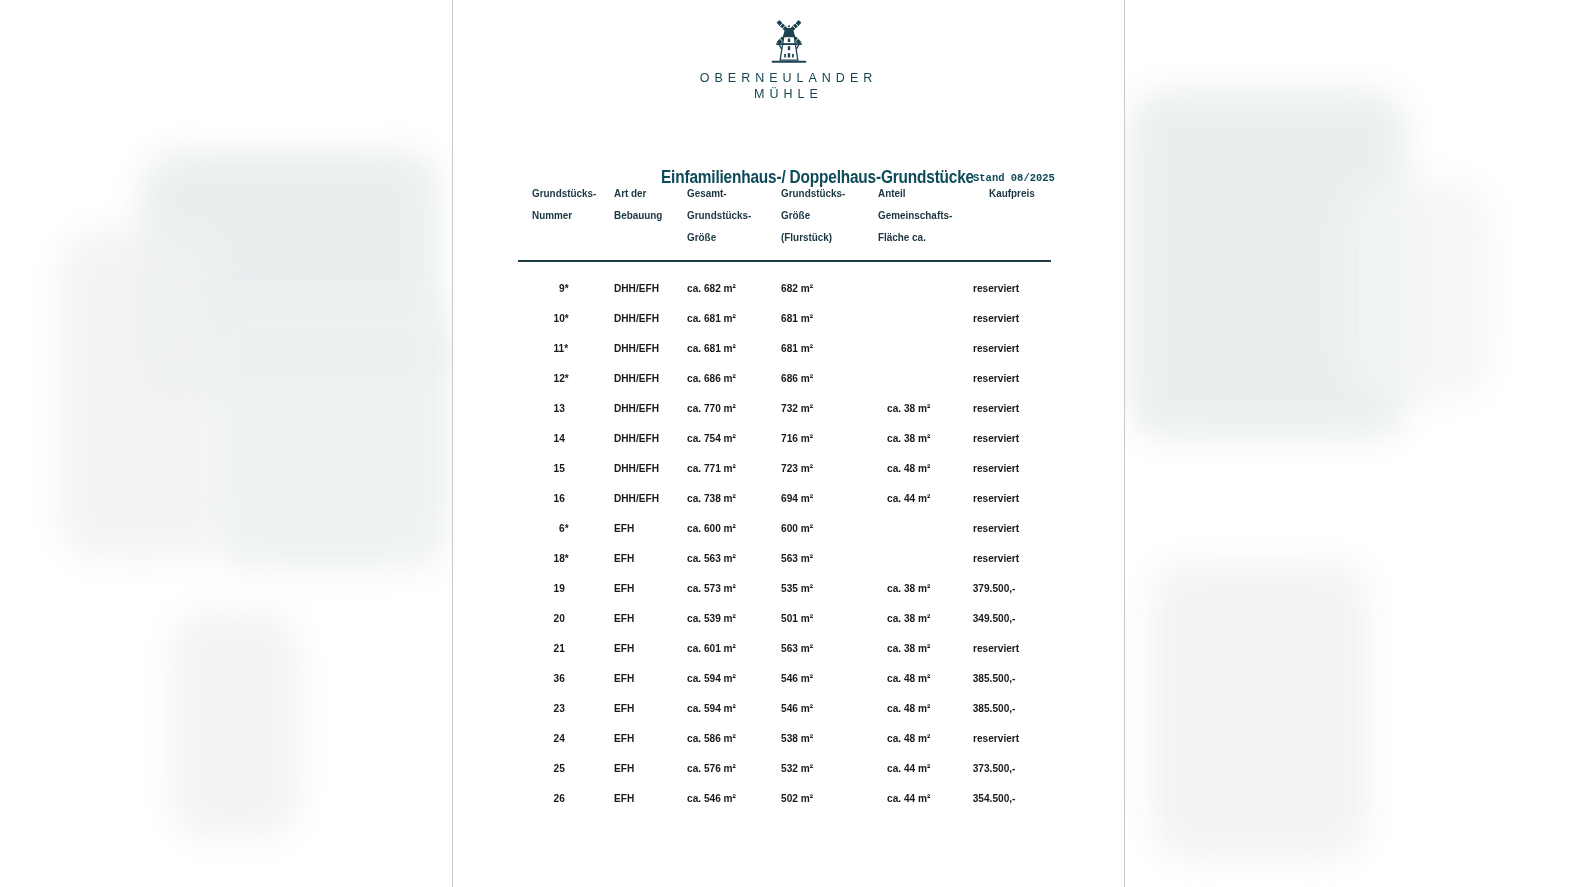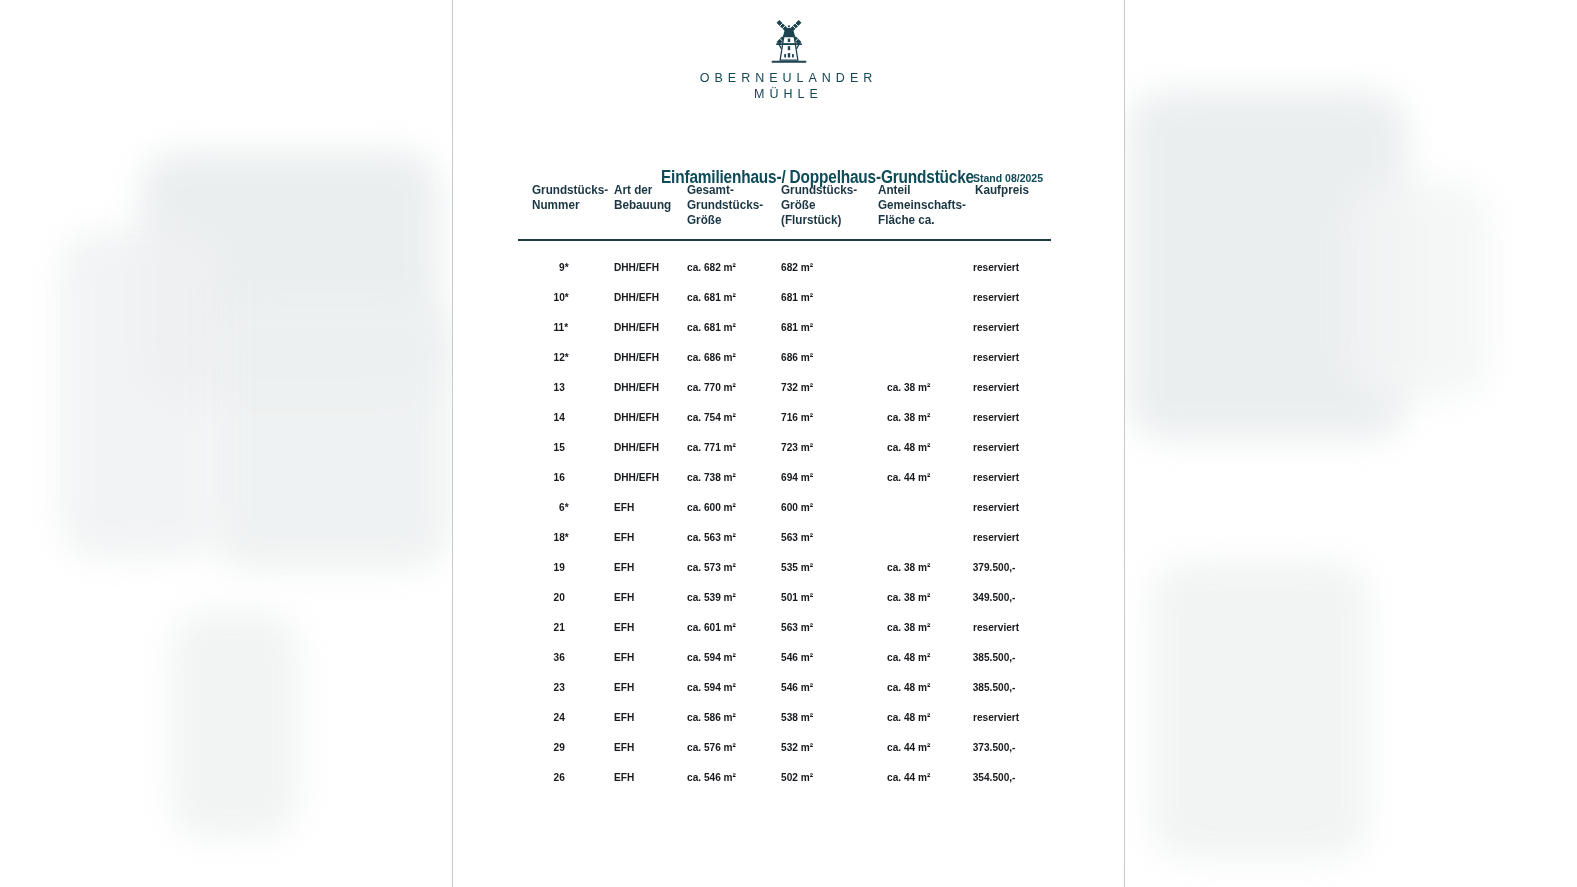--- a/index.html
+++ b/index.html
@@ -34,30 +34,30 @@
   .logo{position:absolute;left:50%;top:15px;transform:translateX(-50%);}
 
   
   .brand{position:absolute;top:71px;left:0;width:100%;text-align:center;
     color:#154754;font-size:12.5px;font-weight:500;letter-spacing:5px;line-height:15.5px;}
 
   
   .title-row{position:absolute;left:208px;top:126px;height:22px;white-space:nowrap;margin-top:40px;}
   .title{display:inline-block;font-size:17.5px;font-weight:bold;color:var(--teal);
     letter-spacing:-0.2px;transform:scaleX(.88);transform-origin:left center;line-height:22px;}
-  .stand{position:absolute;left:312px;top:6px;font-size:10.5px;font-weight:bold;color:var(--teal);}
+  .stand{position:absolute;left:312px;top:6px;font-size:10.5px;font-weight:bold;color:var(--teal);font-family:Liberation Mono, monospace;}
 
   
   .table{position:absolute;left:65px;top:182px;width:533px;}
   .grid{display:grid;grid-template-columns:86px 72px 95px 98px 100px 82px;}
-  .th{font-size:13px;font-weight:bold;color:var(--header-ink);line-height:15px;white-space:pre-line;}
+  .th{font-size:11px;font-weight:bold;color:var(--header-ink);line-height:22px;white-space:pre-line;}
   .hx{display:inline-block;transform:scaleX(.9);transform-origin:left top;white-space:pre-line;}
   .h1{padding-left:14px;} .h2{padding-left:10px;} .h3{padding-left:11px;}
   .h4{padding-left:10px;} .h5{padding-left:9px;}
-  .h6{text-align:left;padding-right:1px;}
+  .h6{text-align:center;padding-right:1px;}
   .h6 .hx{transform-origin:right top;}
 
   .rule{height:2px;background:var(--rule);margin-top:12px;}
 
   .rows{padding-top:11px;}
   .tr{height:30px;align-items:center;}
   .td{font-size:11px;font-weight:bold;color:var(--ink);white-space:nowrap;}
   .cx{display:inline-flex;transform:scaleX(.92);transform-origin:left center;}
   .cx.r{transform-origin:right center;}
   .c1{display:flex;justify-content:flex-end;padding-right:33px;}
@@ -373,21 +373,21 @@
     <div class="td c2"><span class="cx">EFH</span></div>
     <div class="td c3"><span class="cx">ca. 586 m²</span></div>
     <div class="td c4"><span class="cx">538 m²</span></div>
     <div class="td c5"><span class="cx">ca. 48 m²</span></div>
     <div class="td c6"><span class="cx r">reserviert</span></div>
   </div>
 
   <div class="grid tr">
     <div class="td c1">
       <span class="cx r">
-        <span class="num">29</span>
+        <span class="num">25</span>
         <span class="star"></span>
       </span>
     </div>
     <div class="td c2"><span class="cx">EFH</span></div>
     <div class="td c3"><span class="cx">ca. 576 m²</span></div>
     <div class="td c4"><span class="cx">532 m²</span></div>
     <div class="td c5"><span class="cx">ca. 44 m²</span></div>
     <div class="td c6"><span class="cx r">373.500,-</span></div>
   </div>
 

